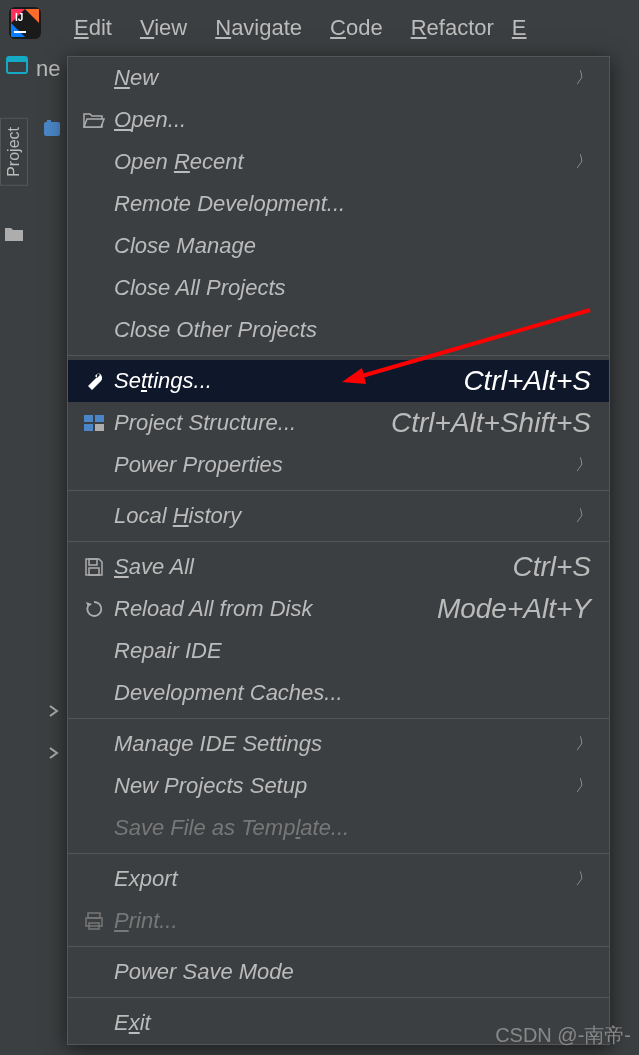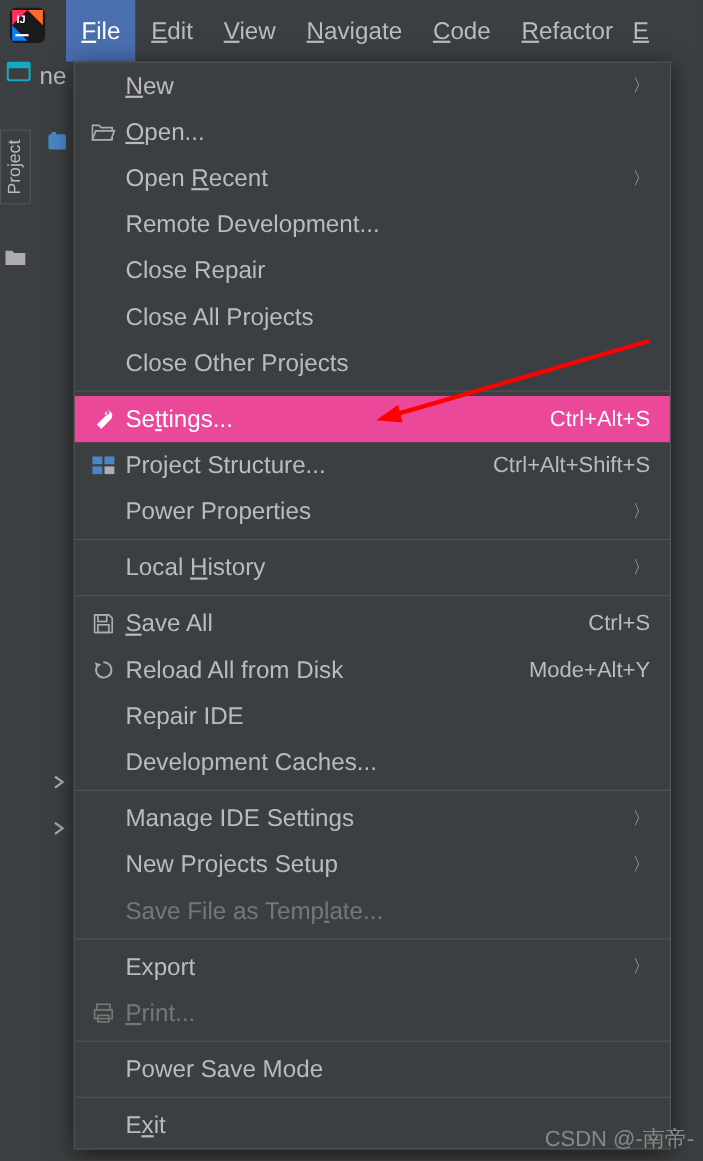--- a/index.html
+++ b/index.html
@@ -15,26 +15,26 @@
 .side-tab { writing-mode: vertical-rl; transform: rotate(180deg); background: #3c3f41; color: #bbbbbb; font-size: 16px; padding: 8px 4px; border: 1px solid #555; width: 28px; position: absolute; top: 62px; left: 0; }
 .side-folder-icon { position: absolute; top: 170px; left: 4px; color: #adadad; }
 
 .below { position: absolute; left: 0; top: 56px; width: 67px; }
 .row1 { height: 48px; display: flex; align-items: flex-start; padding-left: 6px; gap: 8px; }
 .row2 { height: 50px; display: flex; align-items: center; padding-left: 6px; }
 
 .chev { color: #adadad; font-size: 14px; position: absolute; }
 
 .dropdown { position: absolute; left: 67px; top: 56px; width: 543px; background: #3c3f41; border: 1px solid #555555; box-shadow: 0 4px 20px rgba(0,0,0,0.6); }
-.menu-item { height: 42px; display: flex; align-items: center; padding: 0 18px 0 10px; font-size: 22px; color: #bbbbbb; cursor: pointer; position: relative; }
+.menu-item { height: 42px; display: flex; align-items: center; padding: 0 18px 0 10px; font-size: 22px; color: #bbbbbb; cursor: pointer; position: relative; font-style: italic; }
 .menu-item .icon-slot { width: 32px; display: flex; justify-content: center; align-items: center; color: #adadad; }
 .menu-item .label { flex: 1; padding-left: 4px; }
-.menu-item .shortcut { color: #bbbbbb; font-size: 20px; }
+.menu-item .shortcut { color: #bbbbbb; font-size: 28px; }
 .menu-item .submenu-arrow { color: #adadad; font-size: 16px; }
-.menu-item.selected { background: #ec4899; color: #ffffff; }
+.menu-item.selected { background: #0f172a; color: #ffffff; }
 .menu-item.selected .icon-slot, .menu-item.selected .shortcut, .menu-item.selected .submenu-arrow { color: #ffffff; }
 .menu-item.disabled { color: #777777; }
 .menu-item.disabled .icon-slot { color: #777777; }
 .menu-sep { height: 1px; background: #555555; margin: 4px 0; }
 
 .arrow-annotation { position: absolute; pointer-events: none; }
 
 .watermark { position: absolute; bottom: 6px; right: 8px; font-size: 20px; color: #888888; }
 </style>
 </head>
@@ -44,23 +44,20 @@
   <div class="app-icon">
     <svg width="36" height="36" viewBox="0 0 36 36">
       <rect x="2" y="2" width="32" height="32" rx="6" fill="#1a1a1a"></rect>
       <path d="M4 4 L18 4 L4 18 Z" fill="#fe315d"></path>
       <path d="M18 4 L32 4 L32 18 Z" fill="#ff6b2b"></path>
       <path d="M4 18 L4 32 L18 32 Z" fill="#087cfa"></path>
       <text x="8" y="16" font-size="10" fill="#fff" font-weight="bold">IJ</text>
       <rect x="7" y="26" width="12" height="2" fill="#fff"></rect>
     </svg>
   </div>
-  <div class="menubar-item active">
-      <span><span class="mnemonic">F</span>ile</span>
-    </div>
   <div class="menubar-item">
       <span><span class="mnemonic">E</span>dit</span>
     </div>
   <div class="menubar-item">
       <span><span class="mnemonic">V</span>iew</span>
     </div>
   <div class="menubar-item">
       <span><span class="mnemonic">N</span>avigate</span>
     </div>
   <div class="menubar-item">
@@ -135,21 +132,21 @@
     <span class="submenu-arrow">〉</span>
   </div>
 
   <div class="menu-item">
     <span class="icon-slot"></span>
     <span class="label">Remote Development...</span>
   </div>
 
   <div class="menu-item">
     <span class="icon-slot"></span>
-    <span class="label">Close Repair</span>
+    <span class="label">Close Manage</span>
   </div>
 
   <div class="menu-item">
     <span class="icon-slot"></span>
     <span class="label">Close All Projects</span>
   </div>
 
   <div class="menu-item">
     <span class="icon-slot"></span>
     <span class="label">Close Other Projects</span>

